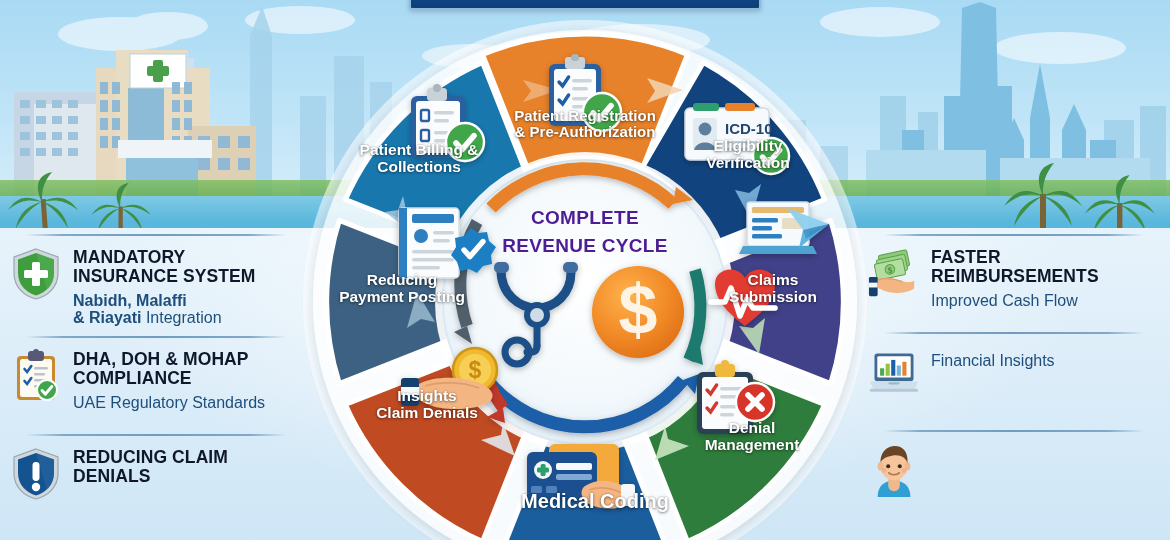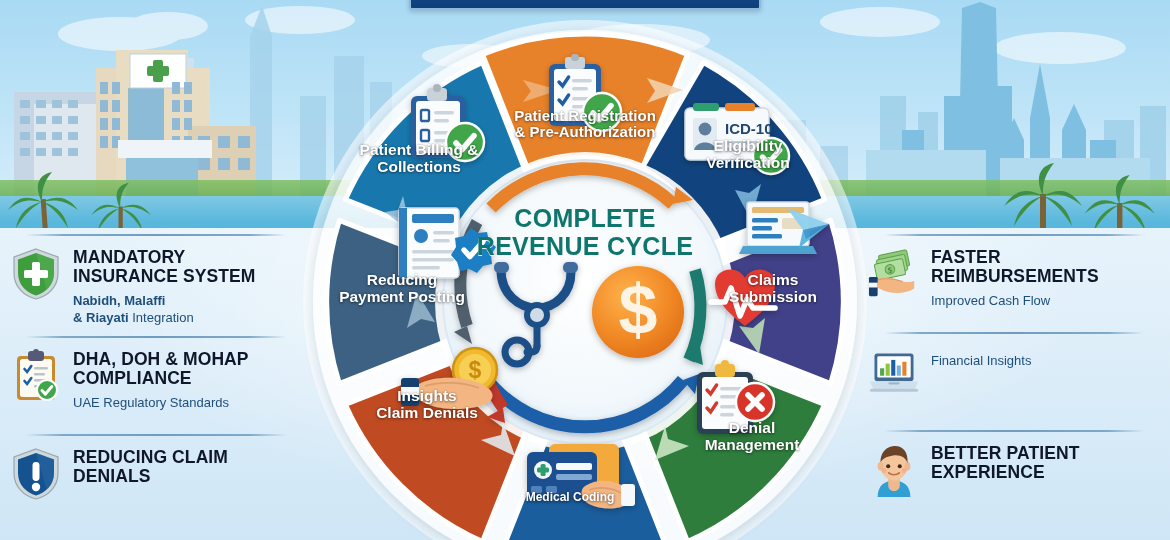--- a/index.html
+++ b/index.html
@@ -78,21 +78,21 @@
     margin-top: 2px;
   }
   .f-text { flex: 1 1 auto; padding-top: 2px; }
   .f-title {
     color: #0f172a; font-weight: bold; font-size: 17.5px;
     line-height: 19px; letter-spacing: .1px;
     text-transform: uppercase;
   }
   .f-sub {
     margin-top: 6px;
-    color: #1e4f7c; font-size: 13px; line-height: 17px;
+    color: #1e4f7c; font-size: 16px; line-height: 17px;
   }
   .f-sub b { font-weight: bold; }
 
   
   #wheel {
     position: absolute; left: 291px; top: 8px;
     width: 588px; height: 588px;
   }
   .seg-label {
     position: absolute;
@@ -102,22 +102,22 @@
     line-height: 1.08;
     text-shadow: 0 1px 3px rgba(0,0,0,.45), 0 0 2px rgba(0,0,0,.3);
     pointer-events: none;
     width: 170px;
     font-size: 15.5px;
   }
   .hub-title {
     position: absolute;
     left: 50%; top: 196px; transform: translateX(-50%);
     width: 260px; text-align: center;
-    color: #0f766e; font-weight: bold;
-    font-size: 25px; line-height: 28px;
+    color: #4c1d95; font-weight: bold;
+    font-size: 19px; line-height: 28px;
     letter-spacing: .3px;
     text-transform: uppercase;
     text-shadow: 0 1px 0 rgba(255,255,255,.85);
   }
 </style>
 </head>
 <body>
 
 <div id="stage">
 
@@ -431,26 +431,20 @@
           <ellipse cx="13" cy="24" rx="3" ry="4.4" fill="#f0b98d"></ellipse>
           <ellipse cx="41" cy="24" rx="3" ry="4.4" fill="#f0b98d"></ellipse>
           <path d="M13 20 C13 7, 22 3, 28 3 C36 3, 42 9, 41 21 C39 15, 34 12, 26 13 C20 14, 15 16, 13 20Z" fill="#6b4425"></path>
           <circle cx="21" cy="24" r="2.1" fill="#3a2a1c"></circle>
           <circle cx="33" cy="24" r="2.1" fill="#3a2a1c"></circle>
           <path d="M21.5 31 C24 33.6, 30 33.6, 32.5 31" stroke="#b4714a" stroke-width="1.7" fill="none" stroke-linecap="round"></path>
           <circle cx="16.5" cy="28.5" r="2.6" fill="#f0a082" opacity=".5"></circle>
           <circle cx="37.5" cy="28.5" r="2.6" fill="#f0a082" opacity=".5"></circle>
         </svg>
       </div>
-      <div class="f-text">
-        <div class="f-title">
-          <span>BETTER PATIENT</span><br>
-          <span>EXPERIENCE</span>
-        </div>
-      </div>
     </div>
   </div>
 
   <div id="wheel">
     <svg width="588" height="588" viewBox="0 0 588 588">
       <defs>
         <radialGradient id="hubg" cx="50%" cy="42%" r="62%">
           <stop offset="0%" stop-color="#ffffff"></stop>
           <stop offset="70%" stop-color="#f2f8fc"></stop>
           <stop offset="100%" stop-color="#e0edf6"></stop>
@@ -709,21 +703,21 @@
     <div class="seg-label" style="left:407px; top:264px; width:150px;">
       <span>Claims</span><br>
       <span>Submission</span>
     </div>
 
     <div class="seg-label" style="left:386px; top:380px; width:150px;margin-top:32px;">
       <span>Denial</span><br>
       <span>Management</span>
     </div>
 
-    <div class="seg-label" style="left:194px; top:483px; width:170px; font-size:12px;text-align:center;">
+    <div class="seg-label" style="left:219px; top:483px; width:170px; font-size:20px;text-align:center;">
       <span>Medical Coding</span>
     </div>
 
     <div class="seg-label" style="left:56px; top:380px; width:160px;">
       <span>Insights</span><br>
       <span>Claim Denials</span>
     </div>
 
     <div class="seg-label" style="left:31px; top:264px; width:160px;">
       <span>Reducing</span><br>

